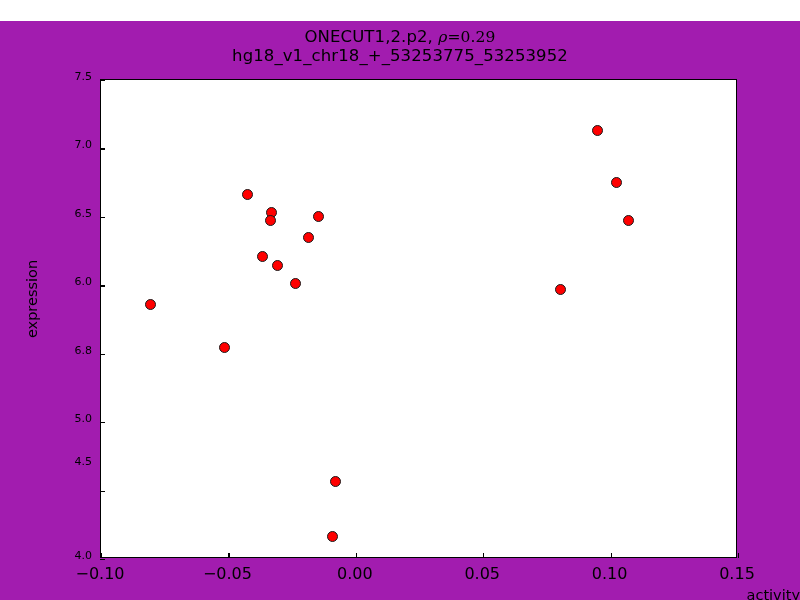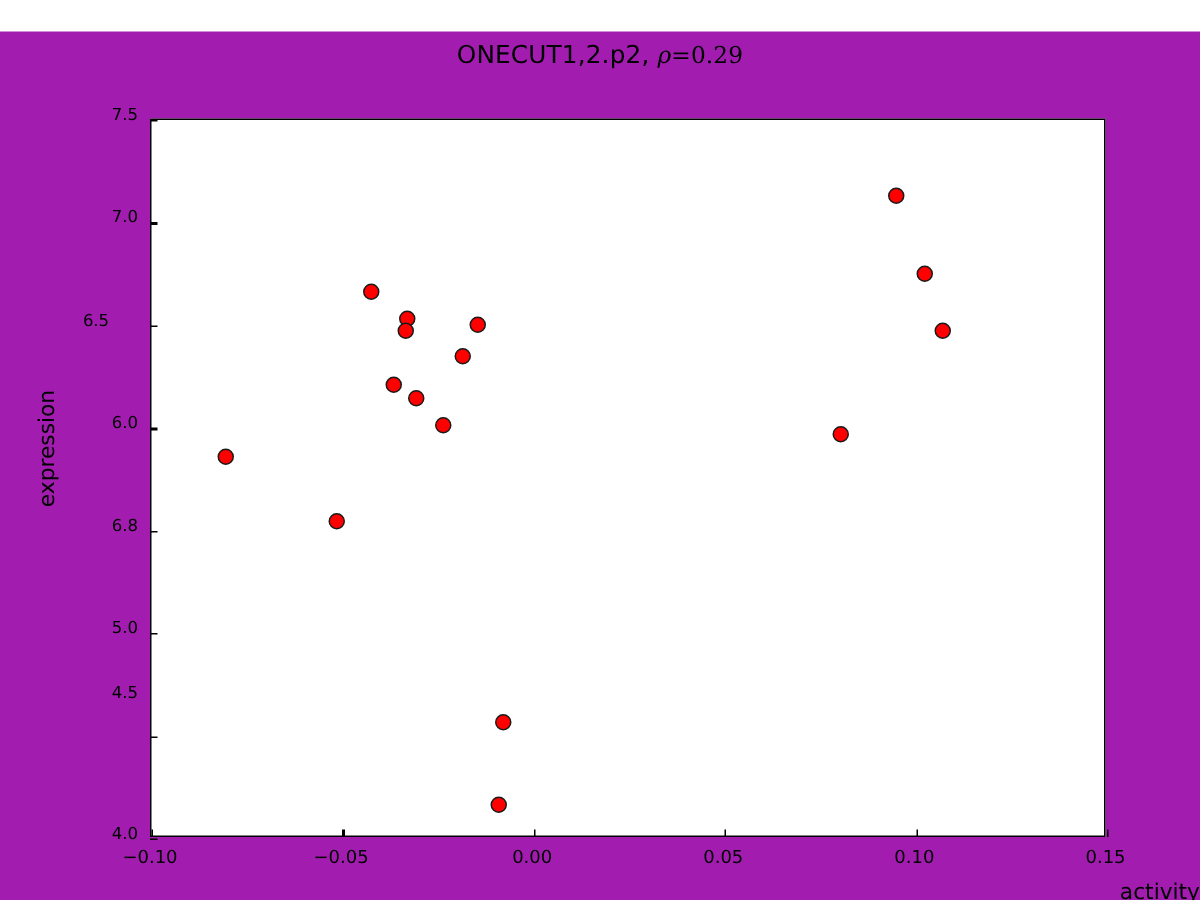--- a/index.html
+++ b/index.html
@@ -95,21 +95,21 @@
   .tick-y {
     position: absolute;
     left: -1px;
     height: 1.3px;
     width: 5px;
     background: #000000;
   }
   .ticklabel-x {
     position: absolute;
     top: 543px;
-    font-size: 12px;
+    font-size: 16px;
     text-align: center;
     width: 90px;
     margin-left: -45px;
     white-space: pre;
   }
   .ticklabel-y {
     position: absolute;
     left: 36px;
     width: 56px;
     text-align: right;
@@ -138,20 +138,21 @@
     transform-origin: center center;
   }
 </style>
 </head>
 <body>
 
 <div id="figure">
 
   <div id="title-block">
     <div id="title-line1"><span>ONECUT1,2.p2, </span><span id="title-rho">ρ</span><span id="title-rhoval">=0.29</span></div>
+    <div id="title-line2">hg18_v1_chr18_+_53253775_53253952</div>
   </div>
 
   <div id="axes">
     <div id="plot-area">
         <div class="marker" style="left: 48.412px; top: 223.077px; background: rgb(255, 0, 0); border-color: rgb(26, 26, 26);"></div>
         <div class="marker" style="left: 122.304px; top: 266.871px; background: rgb(255, 0, 0); border-color: rgb(26, 26, 26);"></div>
         <div class="marker" style="left: 145.236px; top: 113.591px; background: rgb(255, 0, 0); border-color: rgb(26, 26, 26);"></div>
         <div class="marker" style="left: 160.524px; top: 175.177px; background: rgb(255, 0, 0); border-color: rgb(26, 26, 26);"></div>
         <div class="marker" style="left: 169.442px; top: 131.383px; background: rgb(255, 0, 0); border-color: rgb(26, 26, 26);"></div>
         <div class="marker" style="left: 168.168px; top: 139.594px; background: rgb(255, 0, 0); border-color: rgb(26, 26, 26);"></div>
@@ -187,21 +188,21 @@
       <div class="ticklabel-x" style="left: 227.4px;">−0.05</div>
       <div class="ticklabel-x" style="left: 354.8px;">0.00</div>
       <div class="ticklabel-x" style="left: 482.2px;">0.05</div>
       <div class="ticklabel-x" style="left: 609.6px;">0.10</div>
       <div class="ticklabel-x" style="left: 737px;">0.15</div>
       <div class="ticklabel-y" style="top: 537px;">4.0</div>
       <div class="ticklabel-y" style="top: 443px;">4.5</div>
       <div class="ticklabel-y" style="top: 400.143px;">5.0</div>
       <div class="ticklabel-y" style="top: 331.714px;">6.8</div>
       <div class="ticklabel-y" style="top: 263.286px;">6.0</div>
-      <div class="ticklabel-y" style="top: 194.857px; text-align: center;">6.5</div>
+      <div class="ticklabel-y" style="top: 194.857px;">6.5</div>
       <div class="ticklabel-y" style="top: 126.429px;">7.0</div>
       <div class="ticklabel-y" style="top: 58px;">7.5</div>
     </div>
 
   <div id="xlabel">activity</div>
   <div id="ylabel">expression</div>
 
 </div>
 
 </body></html>

